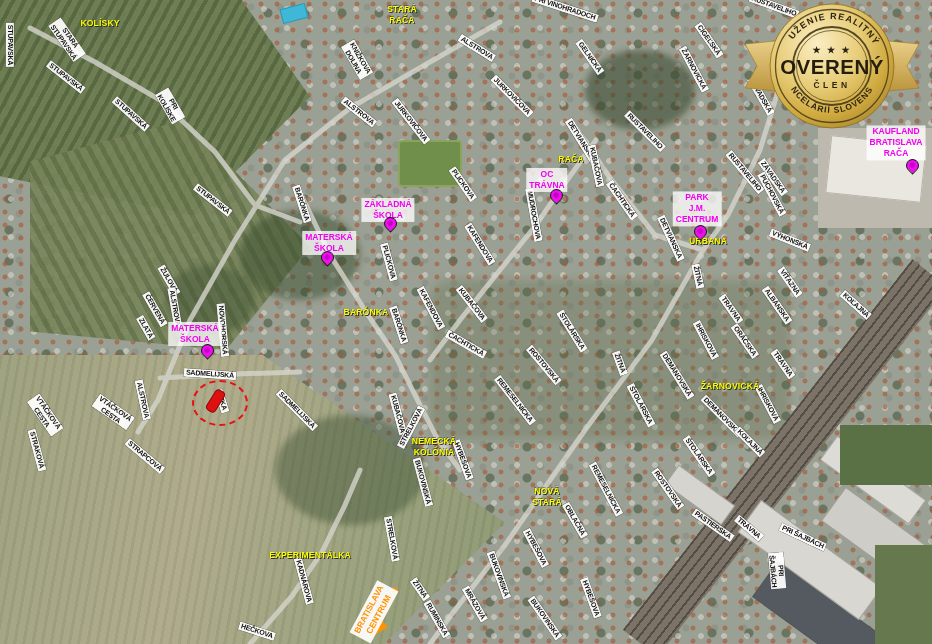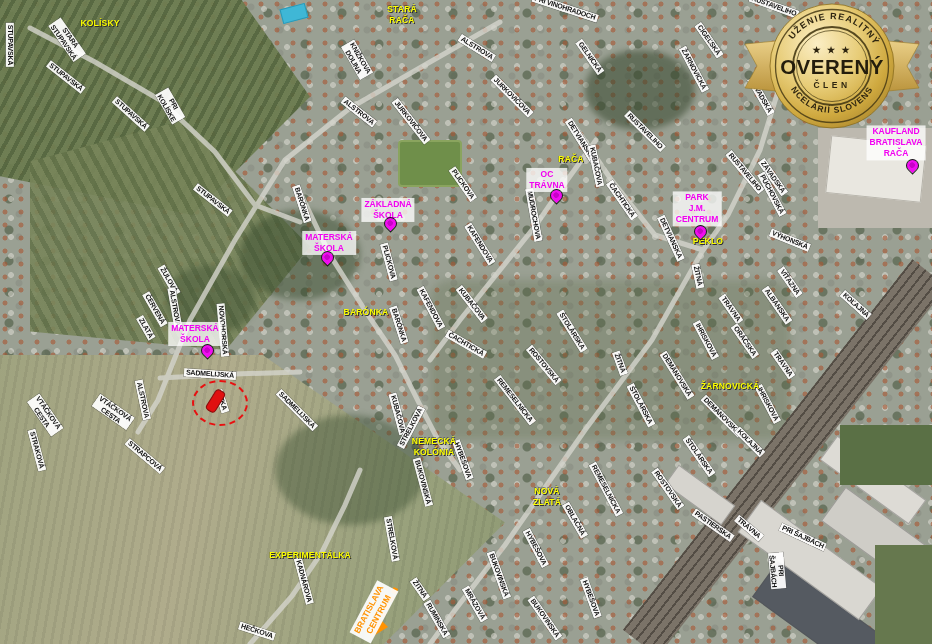--- a/index.html
+++ b/index.html
@@ -214,27 +214,27 @@
       <div class="slabel" style="left: 750px; top: 442px; transform: translate(-50%, -50%) rotate(45deg);">KOĽAJNÁ</div>
       <div class="slabel" style="left: 803px; top: 537px; transform: translate(-50%, -50%) rotate(25deg);">PRI ŠAJBÁCH</div>
       <div class="slabel" style="left: 777px; top: 571px; transform: translate(-50%, -50%) rotate(85deg);">PRI
 ŠAJBÁCH</div>
     </div>
   <div id="localities">
       <div class="ylabel" style="left: 100px; top: 24px;">KOLÍSKY</div>
       <div class="ylabel" style="left: 402px; top: 15px;">STARÁ
 RAČA</div>
       <div class="ylabel" style="left: 571px; top: 160px;">RAČA</div>
-      <div class="ylabel" style="left: 708px; top: 242px;">PEKLO</div>
+      <div class="ylabel" style="left: 708px; top: 242px;">URBANA</div>
       <div class="ylabel" style="left: 366px; top: 313px;">BARÓNKA</div>
       <div class="ylabel" style="left: 730px; top: 387px;">ŽARNOVICKÁ</div>
       <div class="ylabel" style="left: 434px; top: 447px;">NEMECKÁ
 KOLÓNIA</div>
       <div class="ylabel" style="left: 547px; top: 497px;">NOVÁ
-ZLATÁ</div>
+STARÁ</div>
       <div class="ylabel" style="left: 310px; top: 556px;">EXPERIMENTÁLKA</div>
     </div>
   <div id="pois">
       <div class="plabel" style="left: 388px; top: 210px;">ZÁKLADNÁ
 ŠKOLA</div>
       <div class="pin" style="left: 390px; top: 233px;"></div>
       <div class="plabel" style="left: 329px; top: 243px;">MATERSKÁ
 ŠKOLA</div>
       <div class="pin" style="left: 327px; top: 267px;"></div>
       <div class="plabel" style="left: 195px; top: 334px;">MATERSKÁ

